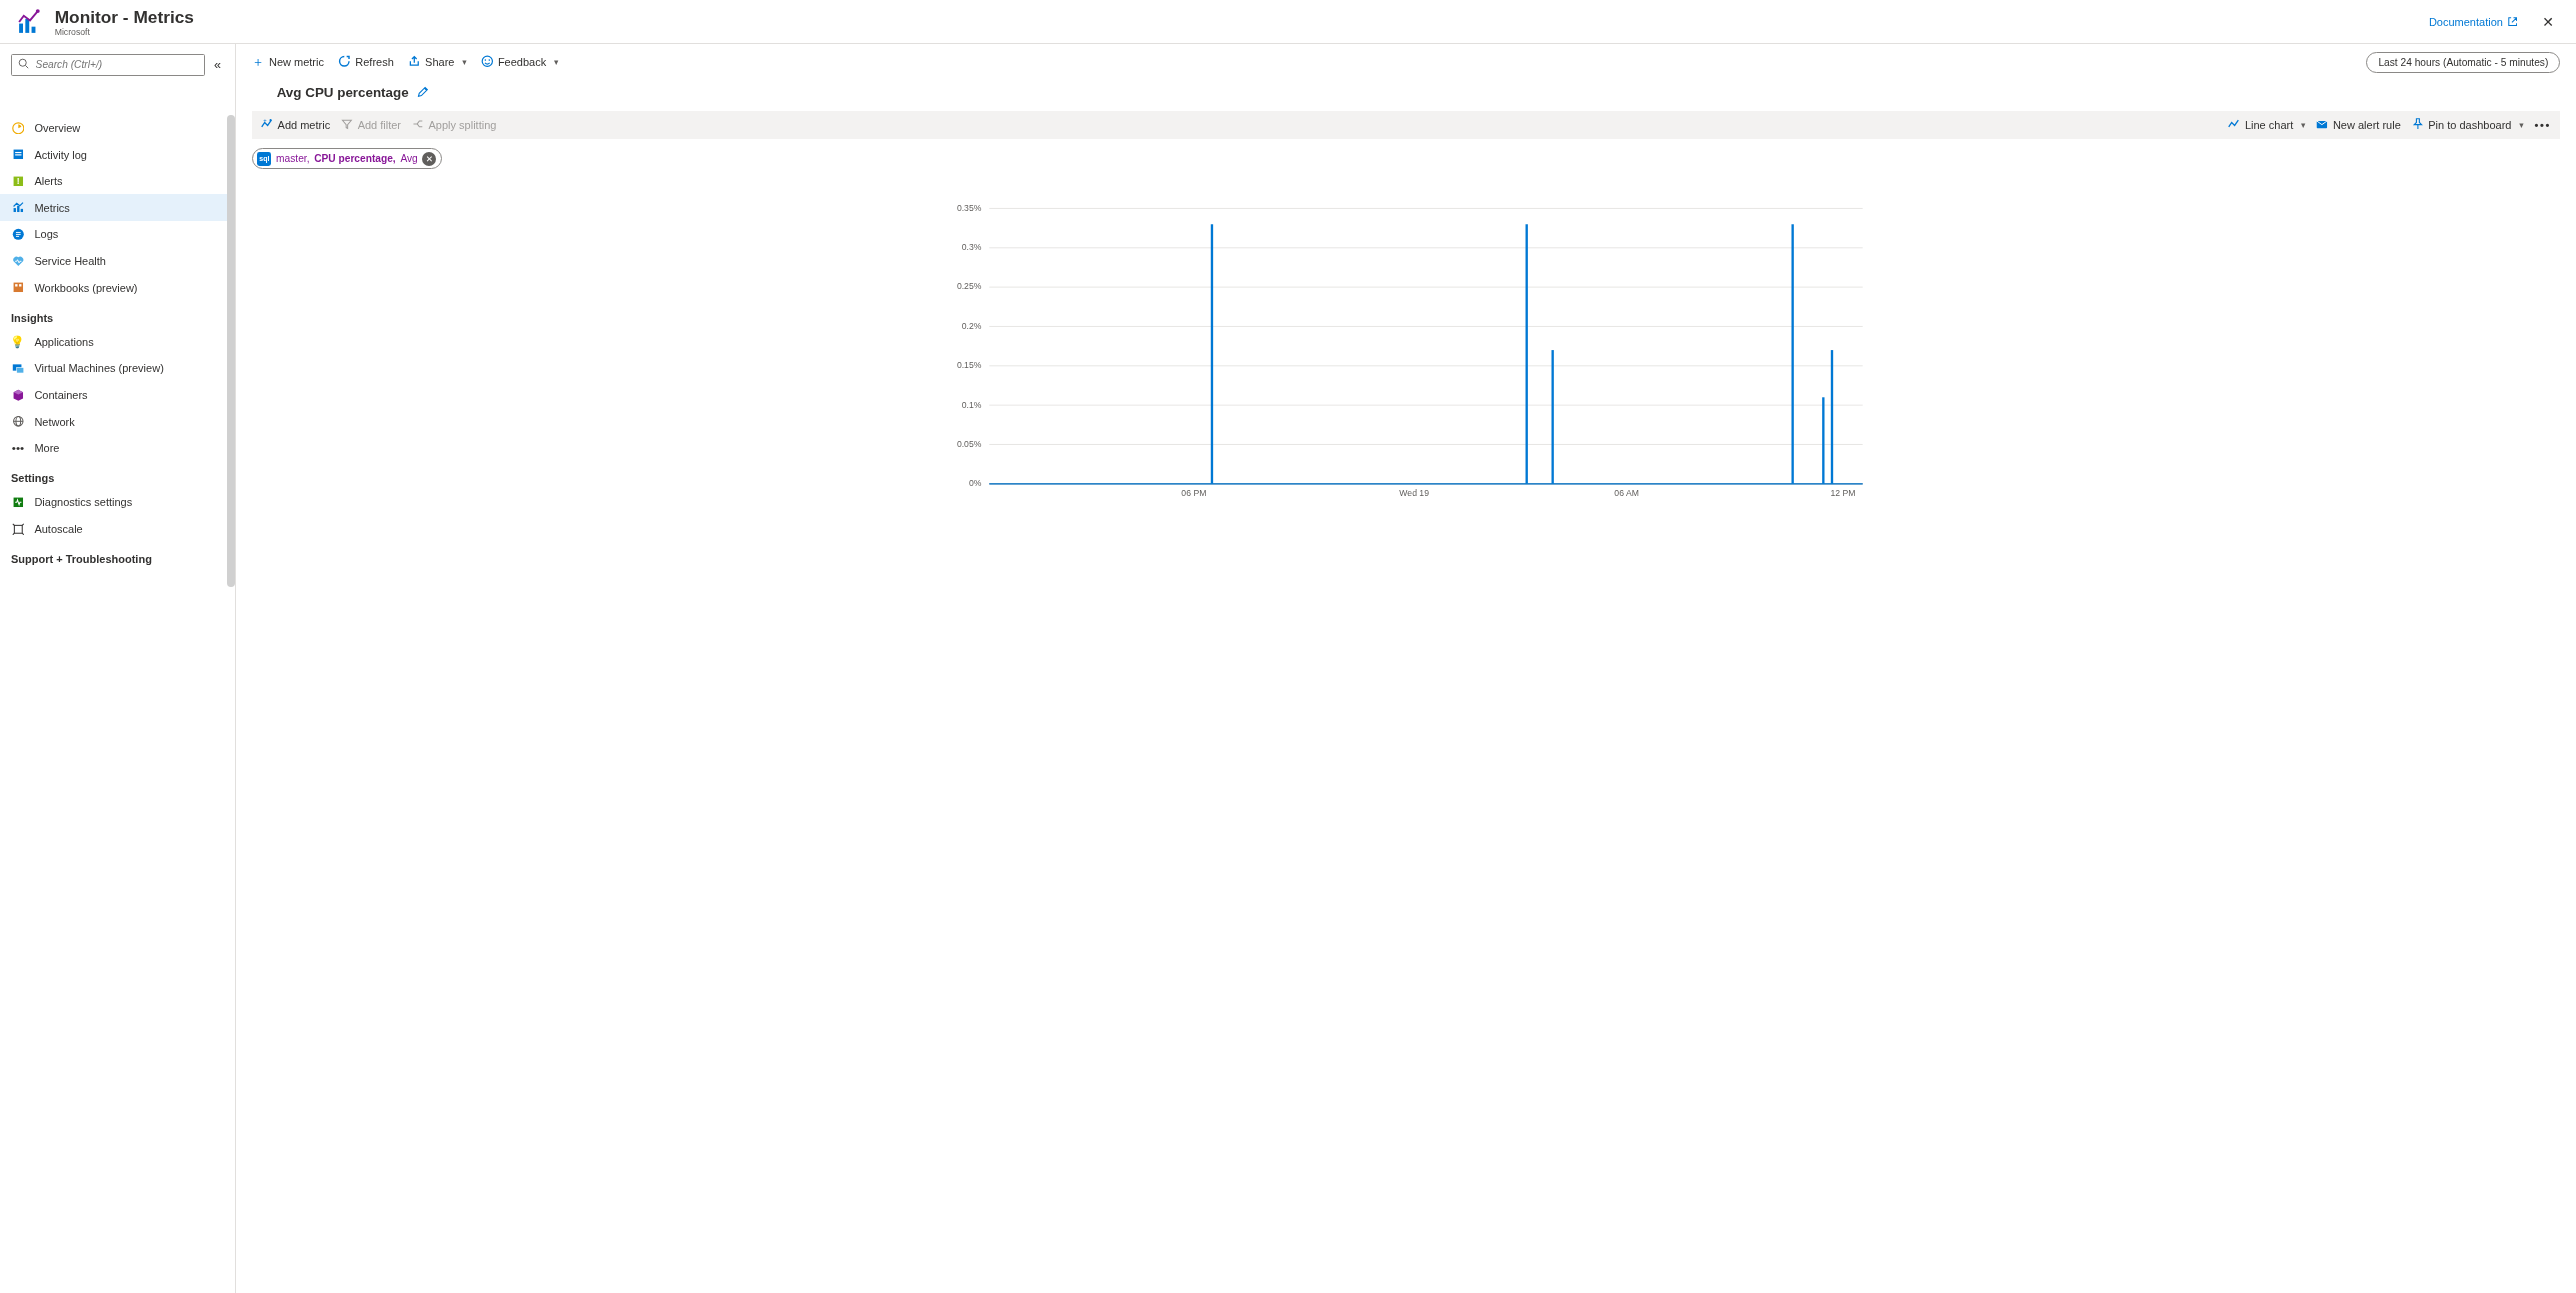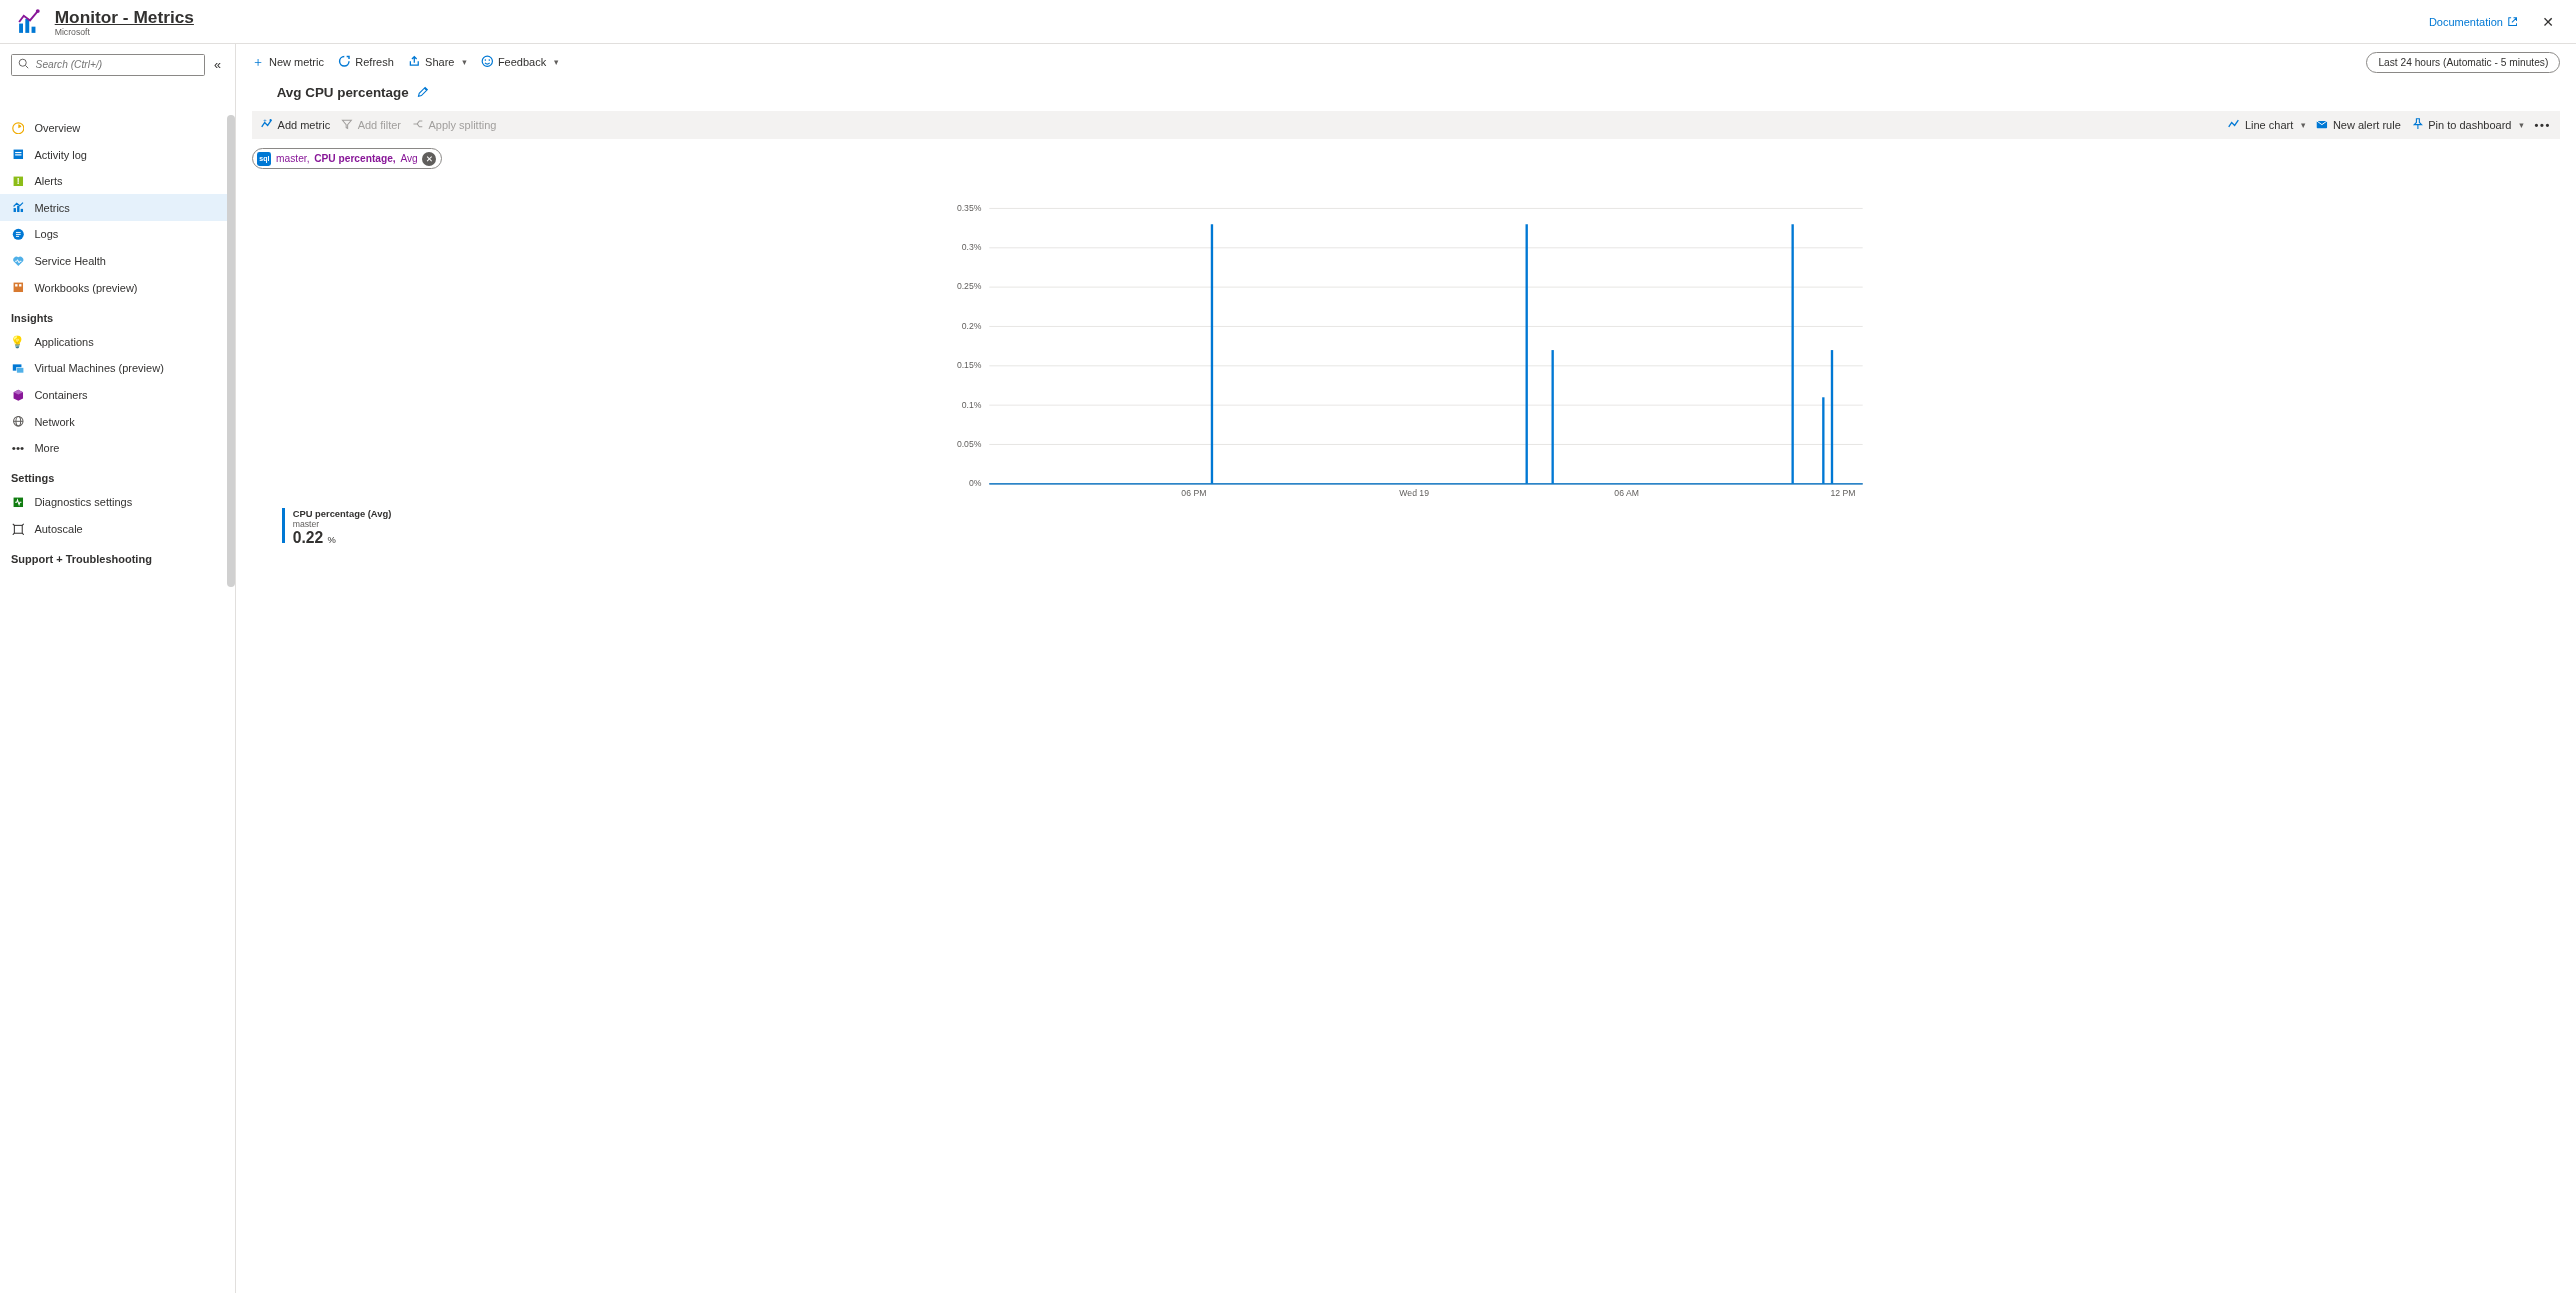--- a/index.html
+++ b/index.html
@@ -2,21 +2,21 @@
 <html style="font-size:12.6px"><head>
 <meta charset="utf-8">
 <style>
 * { box-sizing: border-box; margin: 0; padding: 0; }
 body { font-family: "Segoe UI", Arial, sans-serif; font-size: 11px; color: #323130; background: #fff; overflow: hidden; }
 .app { display: flex; flex-direction: column; height: 100vh; }
 
 
 .header { display: flex; align-items: center; padding: 7.9px 15.7px 6.3px 15.7px; border-bottom: 0.8px solid #e1dfdd; }
 .header-icon { width: 28px; height: 28px; margin-right: 11px; }
-.header-title { font-size: 17.3px; font-weight: 600; line-height: 1.1; text-decoration: underline; }
+.header-title { font-size: 17.3px; font-weight: 600; line-height: 1.1; }
 .header-sub { font-size: 8.7px; color: #605e5c; }
 .header-right { margin-left: auto; display: flex; align-items: center; gap: 19px; }
 .doc-link { color: #0078d4; font-size: 11px; text-decoration: none; display: flex; align-items: center; gap: 4.7px; }
 .close-btn { font-size: 14px; cursor: pointer; padding: 3.1px 6.3px; }
 
 
 .body { display: flex; flex: 1; overflow: hidden; }
 
 
 .sidebar { width: 236px; border-right: 0.8px solid #e1dfdd; display: flex; flex-direction: column; position: relative; }
@@ -407,27 +407,17 @@
             <line class="spike" x1="1120" y1="362" x2="1120" y2="252"></line>
             <line class="spike" x1="1131" y1="362" x2="1131" y2="192"></line>
 
             <text class="x-label" x="320" y="378" text-anchor="middle">06 PM</text>
             <text class="x-label" x="600" y="378" text-anchor="middle">Wed 19</text>
             <text class="x-label" x="870" y="378" text-anchor="middle">06 AM</text>
             <text class="x-label" x="1145" y="378" text-anchor="middle">12 PM</text>
           </svg>
         </div>
 
-        <div class="legend">
-          <div class="legend-bar"></div>
-          <div class="legend-text">
-            <div class="legend-name">CPU percentage (Avg)</div>
-            <div class="legend-res">master</div>
-            <div class="legend-val">
-              <span>0.22</span> <span class="pct">%</span>
-            </div>
-          </div>
-        </div>
       </div>
     </div>
   </div>
 </div>
 
 
 </body></html>

